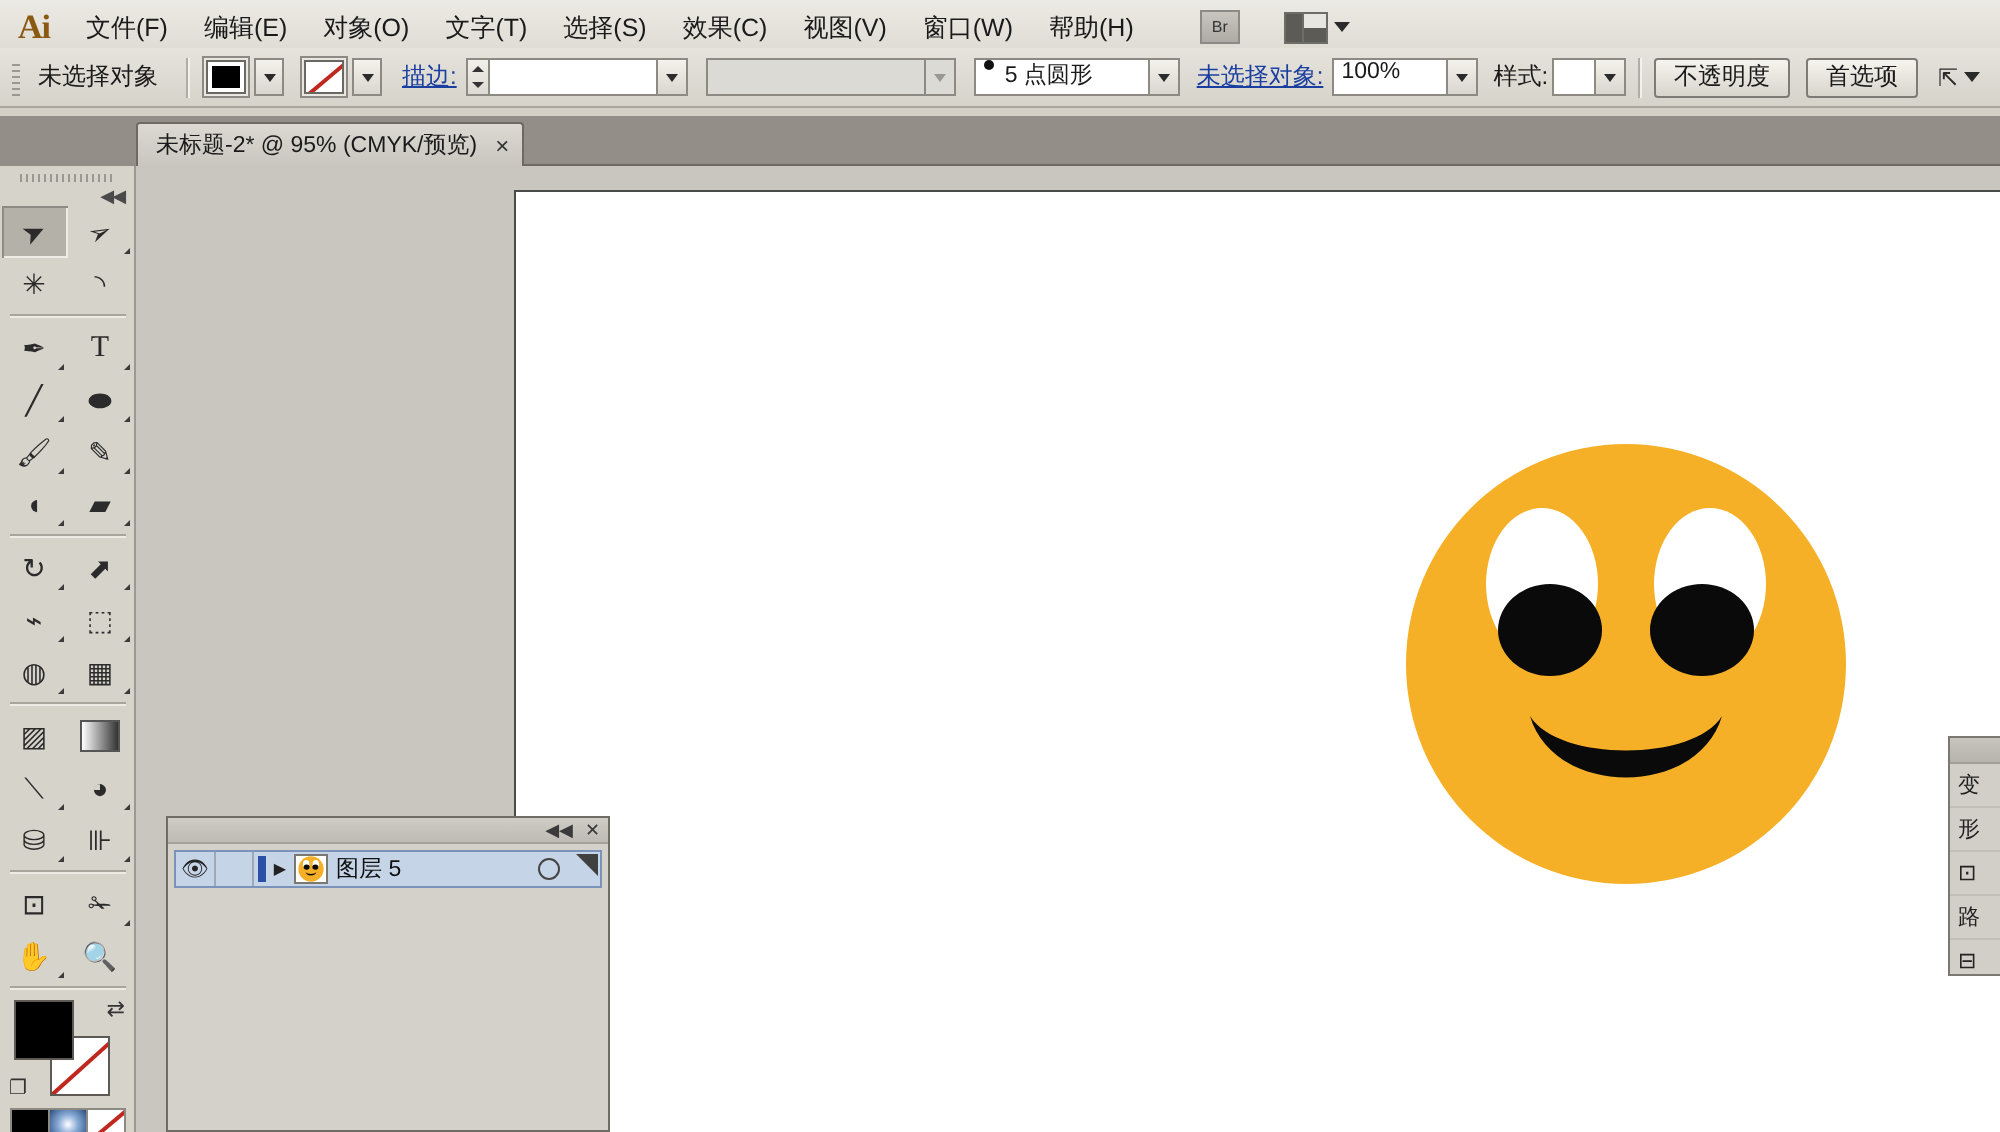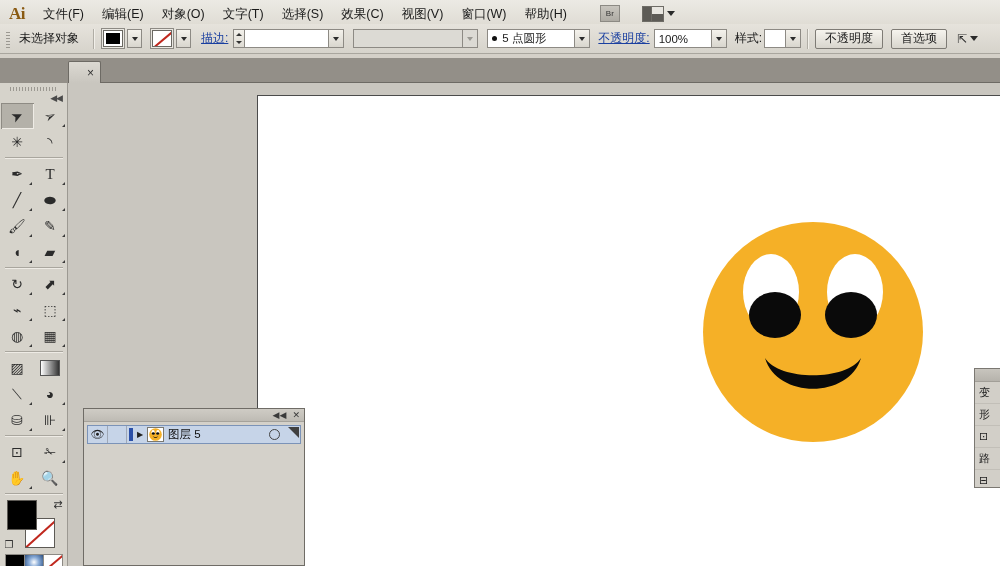--- a/index.html
+++ b/index.html
@@ -80,21 +80,21 @@
   .nostroke{
     width:20px;height:17px;border:1px solid #6a6862;box-sizing:border-box;background:#fff;position:relative;overflow:hidden;
   }
   .nostroke:after{
     content:"";position:absolute;left:-4px;top:7px;width:30px;height:2px;background:#c0281e;
     transform:rotate(-40deg);
   }
   .lnk{color:#1a3fa0;text-decoration:underline;font-size:12px;white-space:nowrap;}
   .field{
     height:19px;border:1px solid #8d8a84;background:#fff;box-sizing:border-box;
-    display:flex;align-items:center;padding:0 4px;font-size:11.5px;
+    display:flex;padding:0 4px;font-size:11.5px;
   }
   .field.grey{background:#dcdad4;color:#8c8a85;}
   .spin{
     width:11px;height:19px;border:1px solid #8d8a84;border-right:none;box-sizing:border-box;
     background:linear-gradient(#f2f0ea,#dedbd3);
     display:flex;flex-direction:column;align-items:center;justify-content:space-around;
   }
   .spin i{width:0;height:0;border-left:3px solid transparent;border-right:3px solid transparent;}
   .spin i.up{border-bottom:3.5px solid #333;}
   .spin i.dn{border-top:3.5px solid #333;}
@@ -302,21 +302,21 @@
       <div class="field" style="width:88px">
         <span class="dot-mark"></span>
         <span>5 点圆形</span>
       </div>
       <div class="dd" style="margin-left:0;border-left:none">
           <div class="tri"></div>
         </div>
     </div>
 
     <div style="width:8px"></div>
-    <div class="lnk">不透明度:</div>
+    <div class="lnk">未选择对象:</div>
     <div style="width:4px"></div>
     <div style="display:flex;align-items:center;">
       <div class="field" style="width:58px">100%</div>
       <div class="dd" style="margin-left:0;border-left:none">
           <div class="tri"></div>
         </div>
     </div>
 
     <div style="width:8px"></div>
     <div class="cb-label" style="padding:0 2px 0 0">样式:</div>
@@ -334,20 +334,21 @@
     <div style="width:10px"></div>
     <div style="display:flex;align-items:center;">
       <span class="tool-ico" style="font-size:12px">⇱</span>
       <div class="tri-d"></div>
     </div>
   </div>
 
   <div class="tabbar">
     <div class="lead"></div>
     <div class="doc-tab">
+      <span>未标题-2* @ 95% (CMYK/预览)</span>
       <span class="tab-close">×</span>
     </div>
   </div>
 
   <div class="toolpanel">
     <div class="tp-grip"></div>
     <div class="tp-arrows">◀◀</div>
 
     <div class="tgrid">
       <div class="tcell sel">

